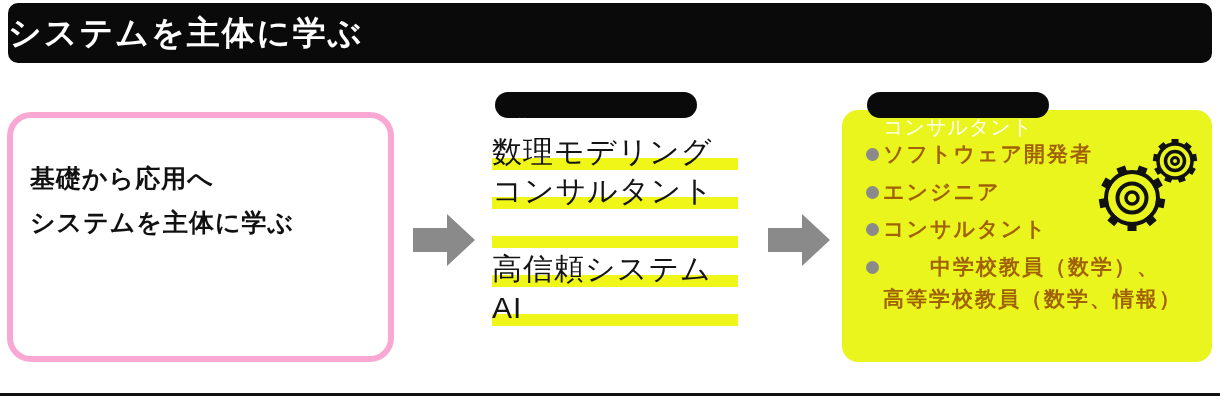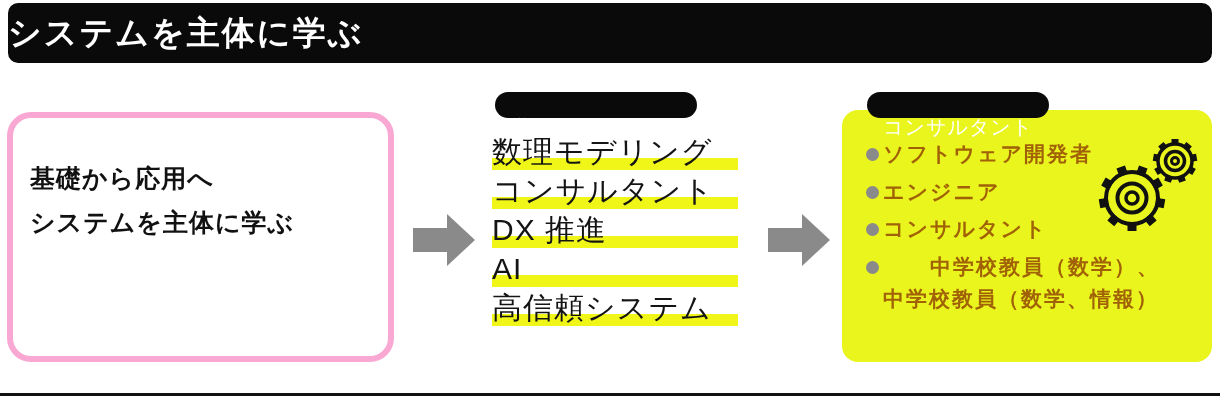--- a/index.html
+++ b/index.html
@@ -107,29 +107,28 @@
     <div class="kw-row">
       <span class="kw-bar"></span>
       <span class="kw-text">数理モデリング</span>
     </div>
     <div class="kw-row">
       <span class="kw-bar"></span>
       <span class="kw-text">コンサルタント</span>
     </div>
     <div class="kw-row">
       <span class="kw-bar"></span>
-      <span class="kw-text">DX 推進</span>
+    </div>
+    <div class="kw-row">
+      <span class="kw-bar"></span>
+      <span class="kw-text">高信頼システム</span>
     </div>
     <div class="kw-row">
       <span class="kw-bar"></span>
       <span class="kw-text">AI</span>
-    </div>
-    <div class="kw-row">
-      <span class="kw-bar"></span>
-      <span class="kw-text">高信頼システム</span>
     </div>
   </div>
 
   <svg class="arrow arrow-2" viewBox="0 0 62 52">
     <polygon points="0,14 34,14 34,0 62,26 34,52 34,38 0,38" fill="#8a8a8a"></polygon>
   </svg>
 
   <div class="careers-box">
     <div class="career-item career-0">
       <span class="career-bullet"></span>
@@ -141,21 +140,21 @@
     </div>
     <div class="career-item career-1">
       <span class="career-bullet"></span>
       <span class="career-text">エンジニア</span>
     </div>
     <div class="career-item career-3">
       <span class="career-bullet"></span>
       <span class="career-text">中学校教員（数学）、</span>
     </div>
     <div class="career-item career-4">
-      <span class="career-text">中学校教員（数学、情報）</span>
+      <span class="career-text">高等学校教員（数学、情報）</span>
     </div>
   </div>
 
   <div class="pill careers-pill">
     <span>コンサルタント</span>
   </div>
 
   <svg class="gears" width="125" height="112" viewBox="0 0 125 112">
 
     <g transform="translate(88,33)" stroke="#111" fill="none">

